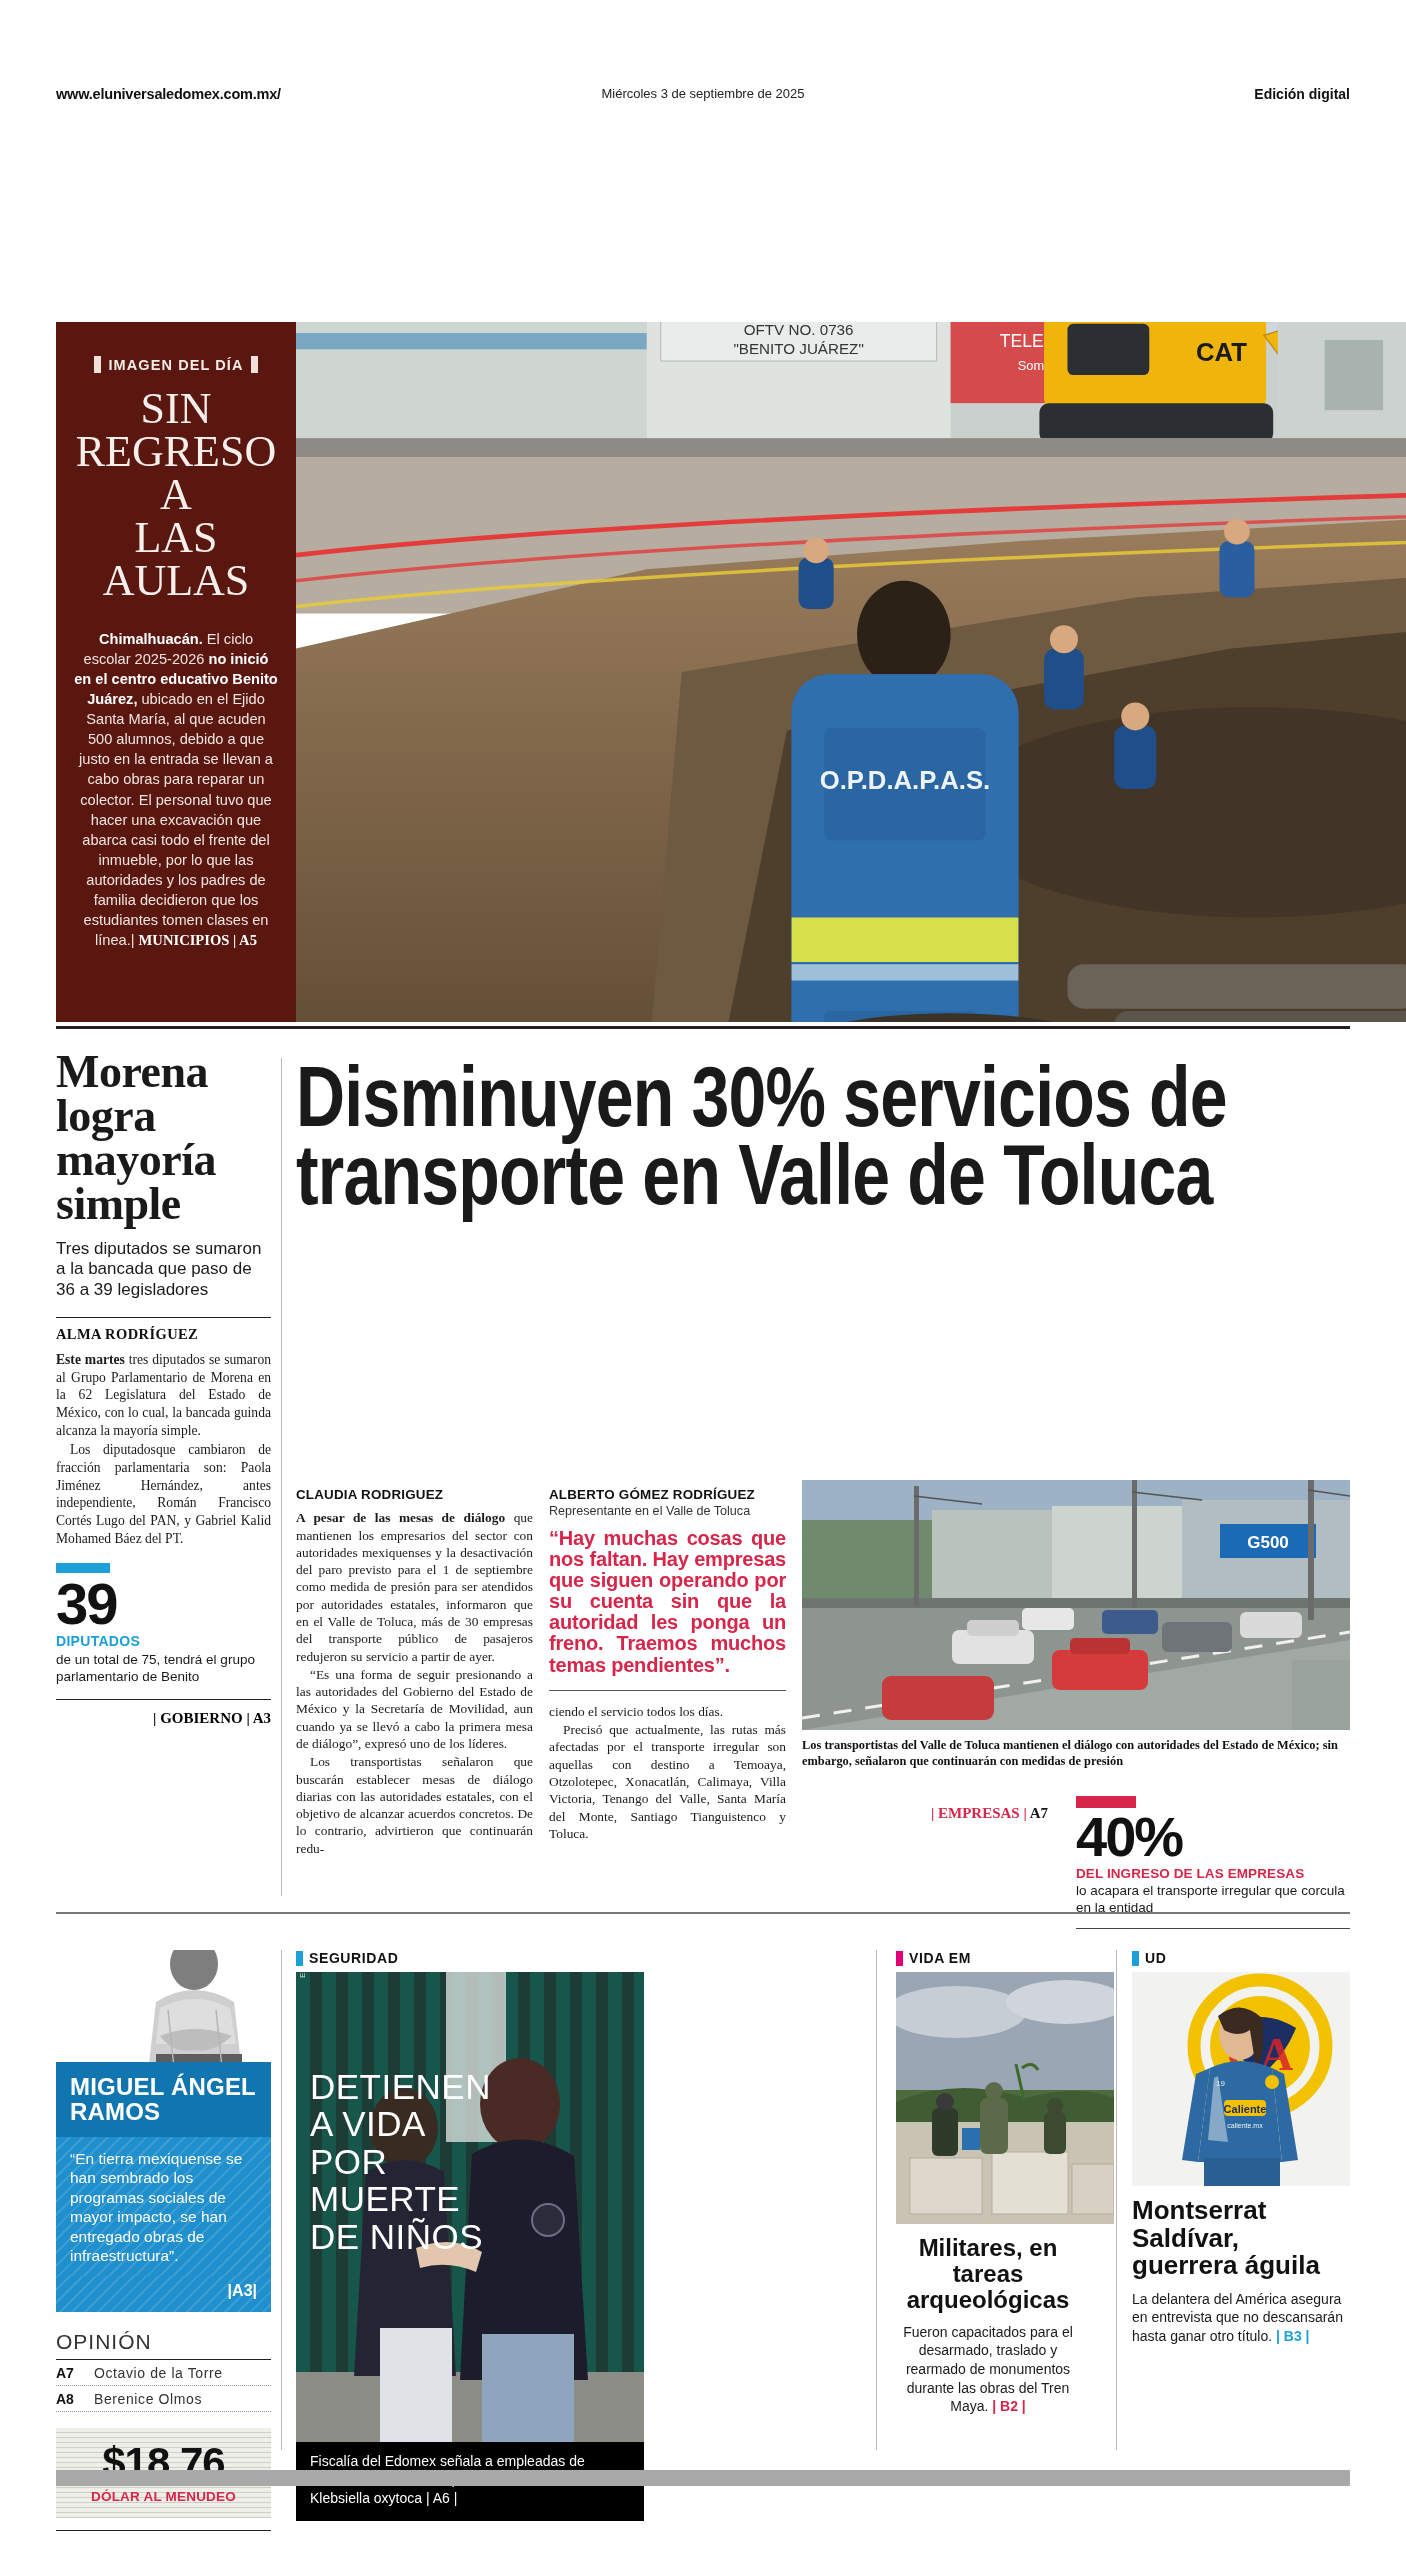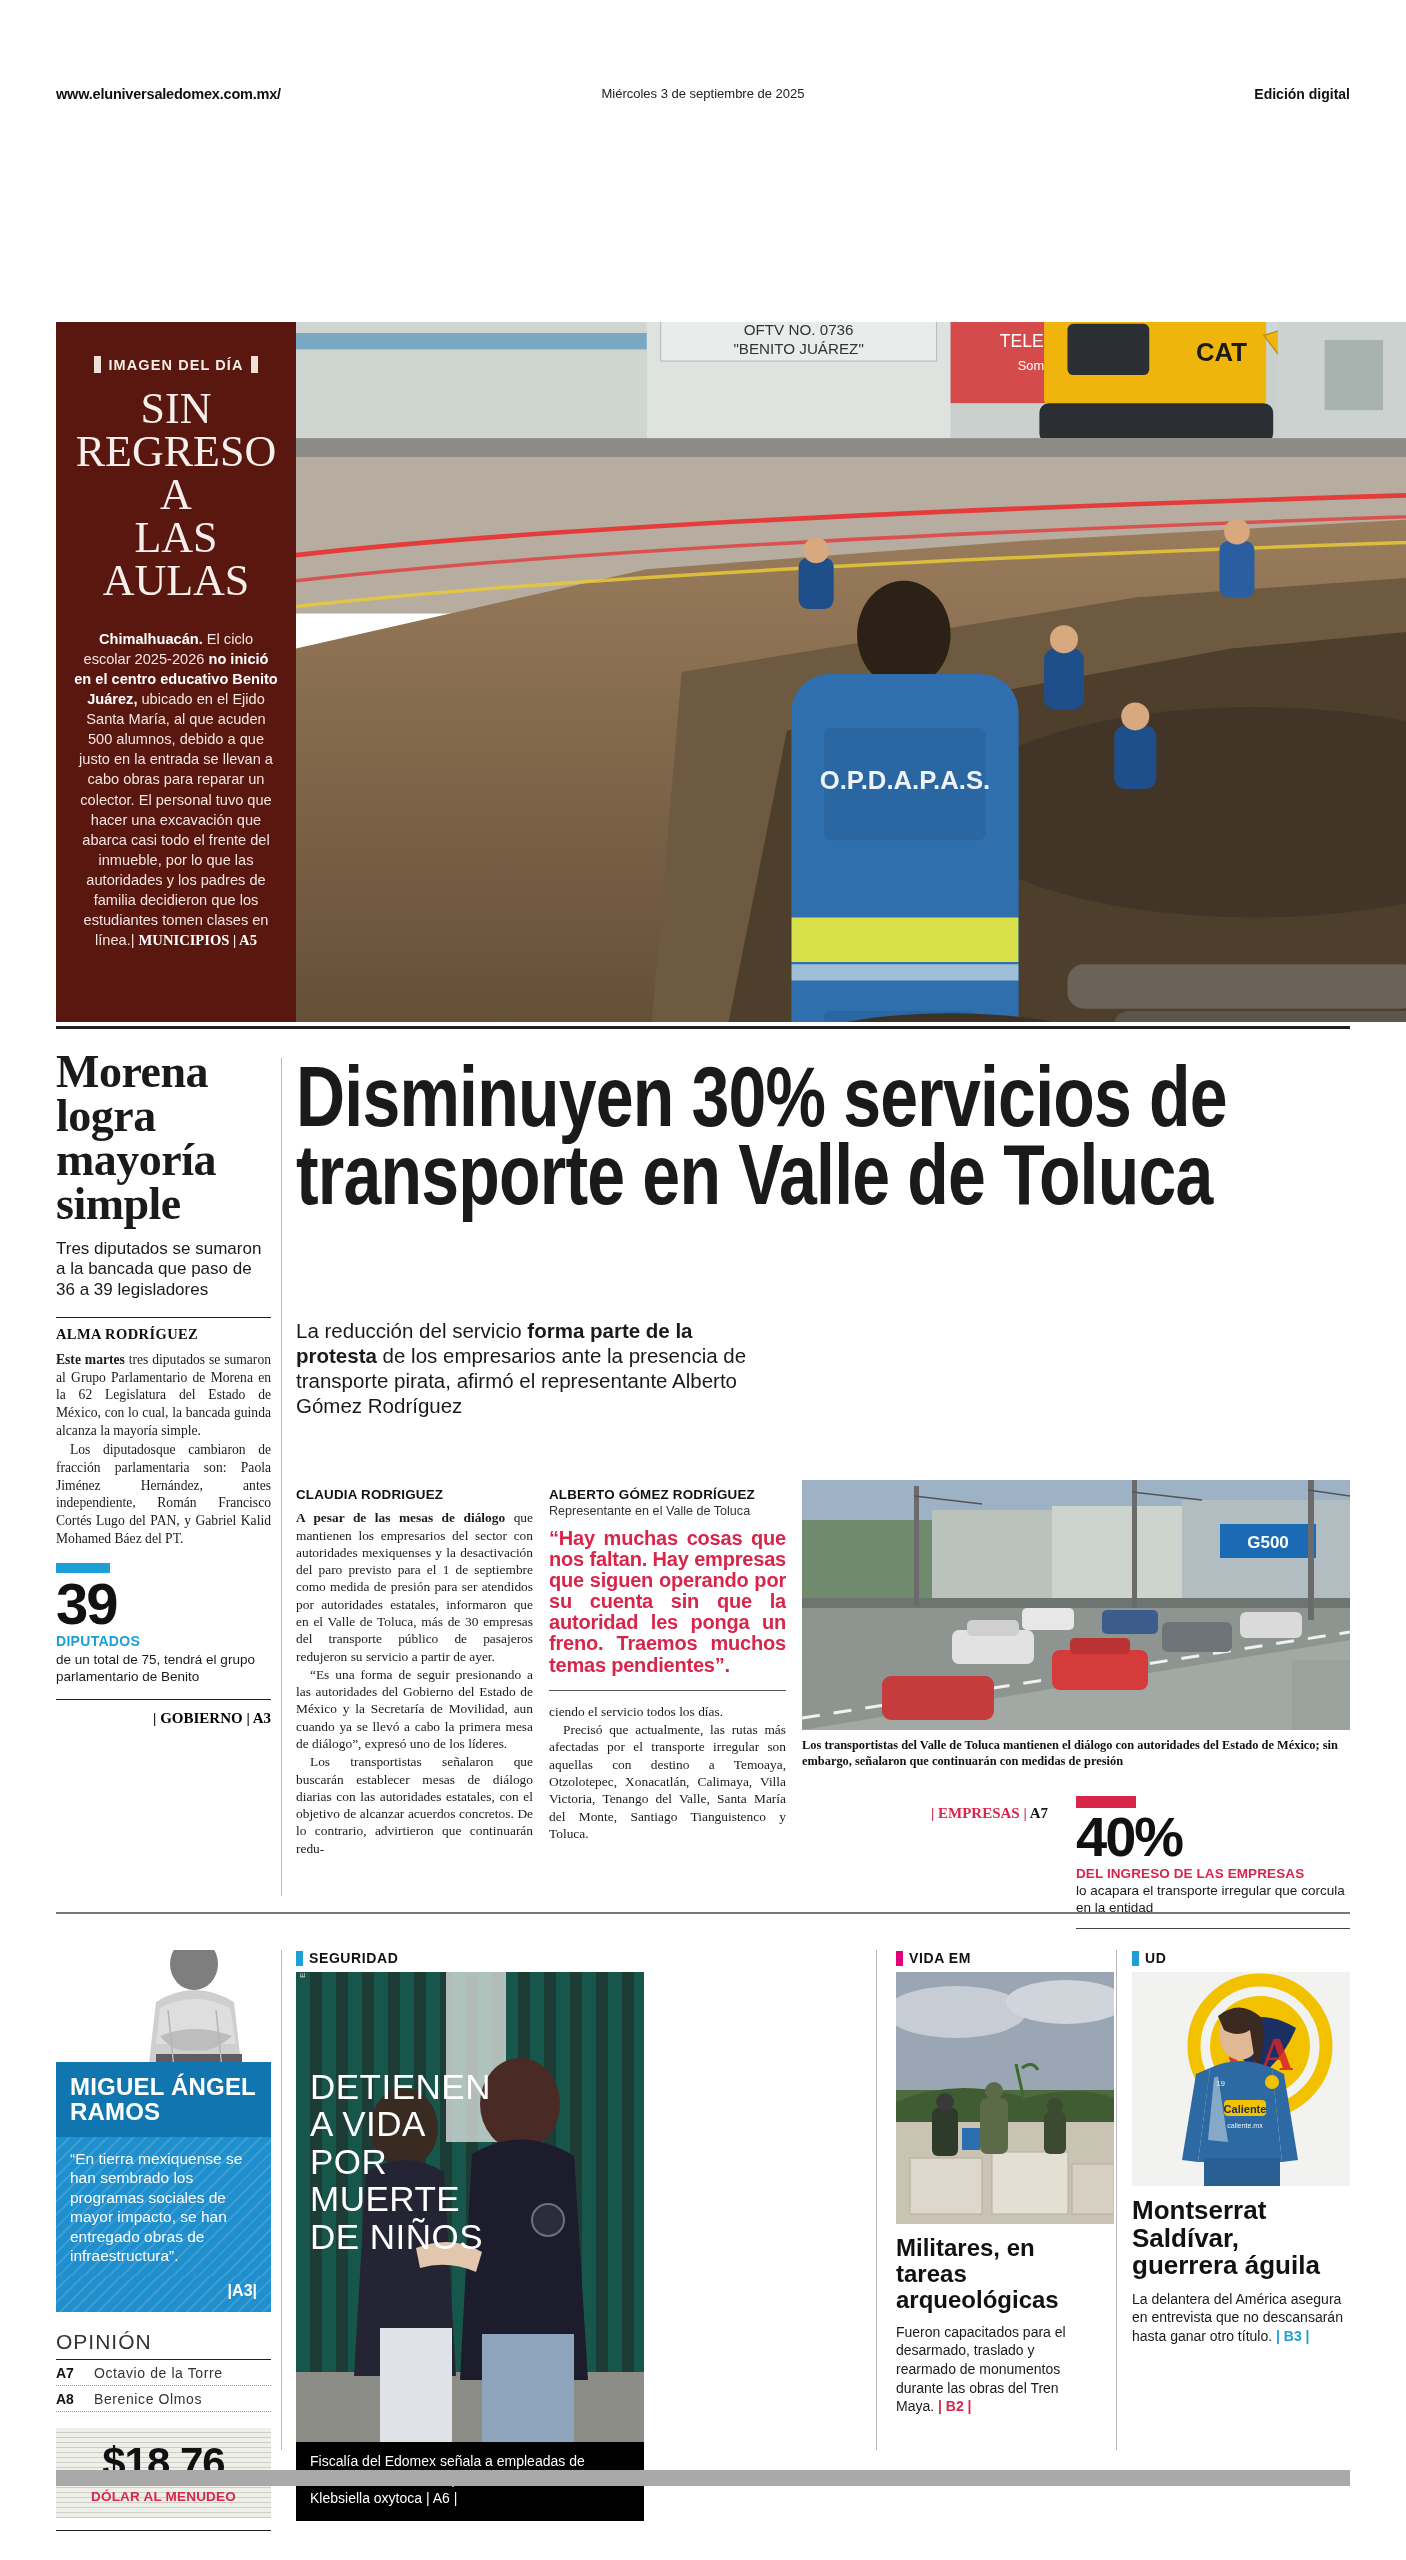--- a/index.html
+++ b/index.html
@@ -191,21 +191,21 @@
   .panelA { left: 296px; width: 348px; }
   .panelA .shot { position: relative; width: 348px; height: 470px; overflow: hidden; background: #1b2b28; }
   .panelA .shot svg { display: block; width: 100%; height: 100%; }
   .panelA .ovl { position: absolute; left: 14px; top: 96px; color: #fff;
                  font-size: 35px; line-height: 1.07; letter-spacing: .5px; }
   .panelA .capbox { background: #000; color: #fff; padding: 10px 14px 14px 14px; width: 348px; }
   .panelA .capbox .c { font-size: 14px; line-height: 1.32; }
   .panelA .esp { position: absolute; left: 2px; top: 6px; transform: rotate(-90deg);
                  transform-origin: left top; font-size: 8px; color: #ddd; letter-spacing: .5px; }
 
-  .panelB { left: 896px; width: 184px; }
+  .panelB { left: 896px; width: 184px; text-align: center; }
   .panelB .shot { position: relative; width: 218px; height: 252px; overflow: hidden; }
   .panelB .shot svg { width: 100%; height: 100%; display: block; }
   .panelB h3 { font-size: 24px; line-height: 1.08; margin-top: 11px; color: #111; }
   .panelB h3 b { font-weight: bold; }
   .panelB .c { font-size: 14px; line-height: 1.33; margin-top: 10px; color: #1a1a1a; }
   .panelB .c .rf { color: #d8264a; font-weight: bold; }
 
   .panelC { left: 1132px; width: 218px; }
   .panelC .shot { position: relative; width: 218px; height: 214px; overflow: hidden; background:#efefef; }
   .panelC .shot svg { width: 100%; height: 100%; display: block; }
@@ -338,23 +338,20 @@
     <div class="statlabel">DIPUTADOS</div>
     <div class="stattxt">de un total de 75, tendrá el grupo parlamentario de Benito</div>
     <div class="sectag">| GOBIERNO | A3</div>
   </div>
 
   <div class="vrule" style="left:281px; top:1058px; height:838px;"></div>
 
   <div class="mainhead">
     <div>Disminuyen 30% servicios de</div>
     <div>transporte en Valle de Toluca</div>
-  </div>
-  <div class="deckmain">
-    <span>La reducción del servicio </span><b>forma parte de la protesta</b><span> de los empresarios ante la presencia de transporte pirata, afirmó el representante Alberto Gómez Rodríguez</span>
   </div>
 
   <div class="storycols">
 
     <div class="sc sc1">
       <div class="qsource" style="margin-bottom:6px;">CLAUDIA RODRIGUEZ</div>
       <p class="first"><b>A pesar de las mesas de diálogo</b><span> que mantienen los empresarios del sector con autoridades mexiquenses y la desactivación del paro previsto para el 1 de septiembre como medida de presión para ser atendidos por autoridades estatales, informaron que en el Valle de Toluca, más de 30 empresas del transporte público de pasajeros redujeron su servicio a partir de ayer.</span></p>
       <p>“Es una forma de seguir presionando a las autoridades del Gobierno del Estado de México y la Secretaría de Movilidad, aun cuando ya se llevó a cabo la primera mesa de diálogo”, expresó uno de los líderes.</p>
       <p>Los transportistas señalaron que buscarán establecer mesas de diálogo diarias con las autoridades estatales, con el objetivo de alcanzar acuerdos concretos. De lo contrario, advirtieron que continuarán redu-</p>
     </div>

